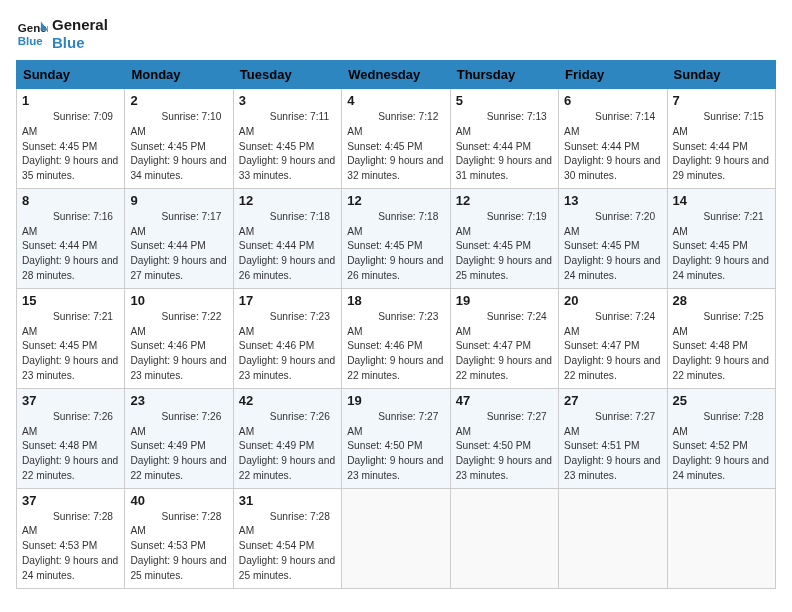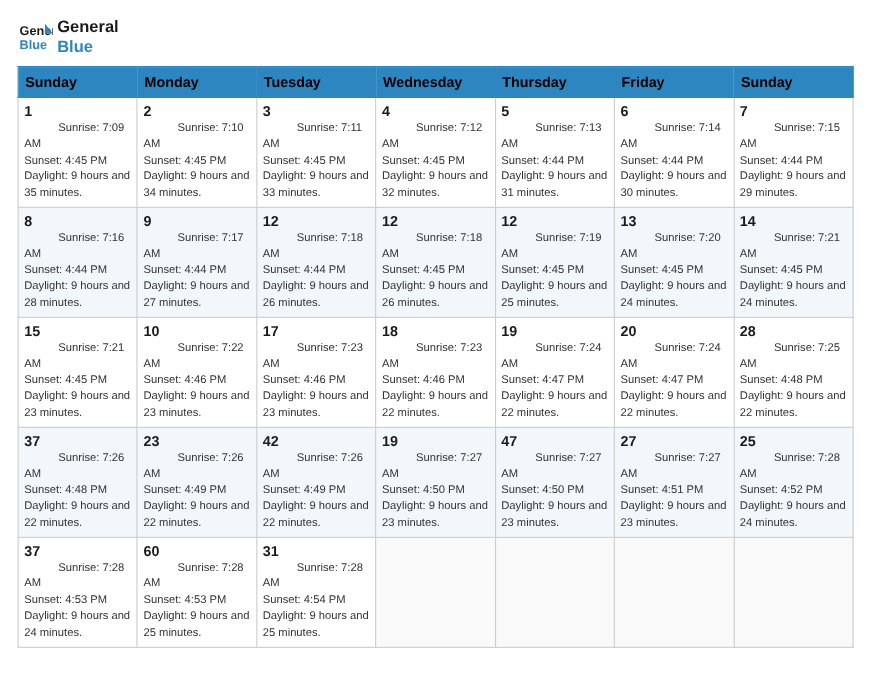--- a/index.html
+++ b/index.html
@@ -230,21 +230,21 @@
           <span class="day-num">25</span>
           <span class="day-info">Sunrise: 7:28 AM<br>Sunset: 4:52 PM<br>Daylight: 9 hours and 24 minutes.</span>
         </td>
       </tr>
       <tr>
         <td>
           <span class="day-num">37</span>
           <span class="day-info">Sunrise: 7:28 AM<br>Sunset: 4:53 PM<br>Daylight: 9 hours and 24 minutes.</span>
         </td>
         <td>
-          <span class="day-num">60</span>
+          <span class="day-num">40</span>
           <span class="day-info">Sunrise: 7:28 AM<br>Sunset: 4:53 PM<br>Daylight: 9 hours and 25 minutes.</span>
         </td>
         <td>
           <span class="day-num">31</span>
           <span class="day-info">Sunrise: 7:28 AM<br>Sunset: 4:54 PM<br>Daylight: 9 hours and 25 minutes.</span>
         </td>
         <td class="empty-cell"></td>
         <td class="empty-cell"></td>
         <td class="empty-cell"></td>
         <td class="empty-cell"></td>

